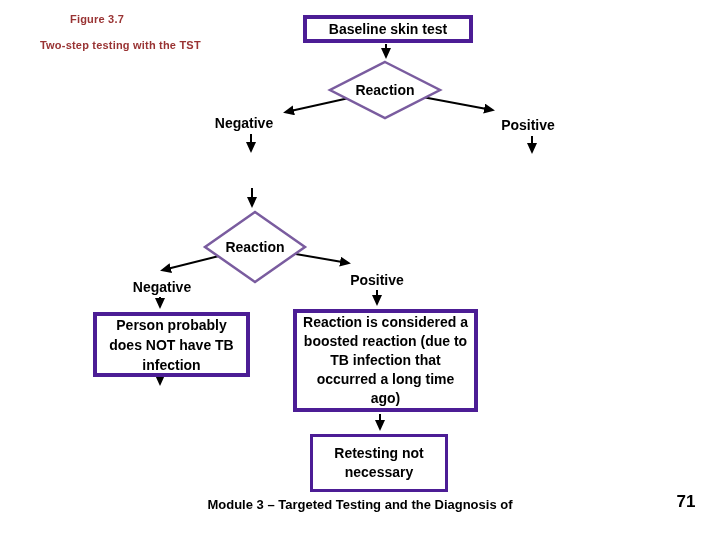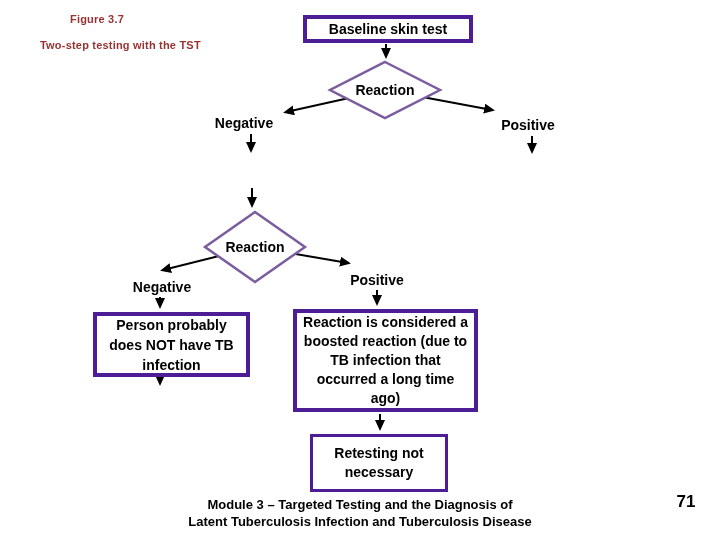--- a/index.html
+++ b/index.html
@@ -106,17 +106,16 @@
   <div class="lbl diamond-lbl" style="left:215px; top:239px;">Reaction</div>
   <div class="lbl" style="left:122px; top:279px;">Negative</div>
   <div class="lbl" style="left:337px; top:272px;">Positive</div>
 
   <div class="fbox box-nottb">Person probably does NOT have TB infection</div>
   <div class="fbox box-boosted">Reaction is considered a boosted reaction (due to TB infection that occurred a long time ago)</div>
   <div class="fbox box-retesting">Retesting not necessary</div>
 
   <div class="abs footer">
     <div>Module 3 – Targeted Testing and the Diagnosis of</div>
-    <div>Latent Tuberculosis Infection and Tuberculosis Disease</div>
   </div>
   <div class="abs page-num">71</div>
 
 </div>
 
 </body></html>

